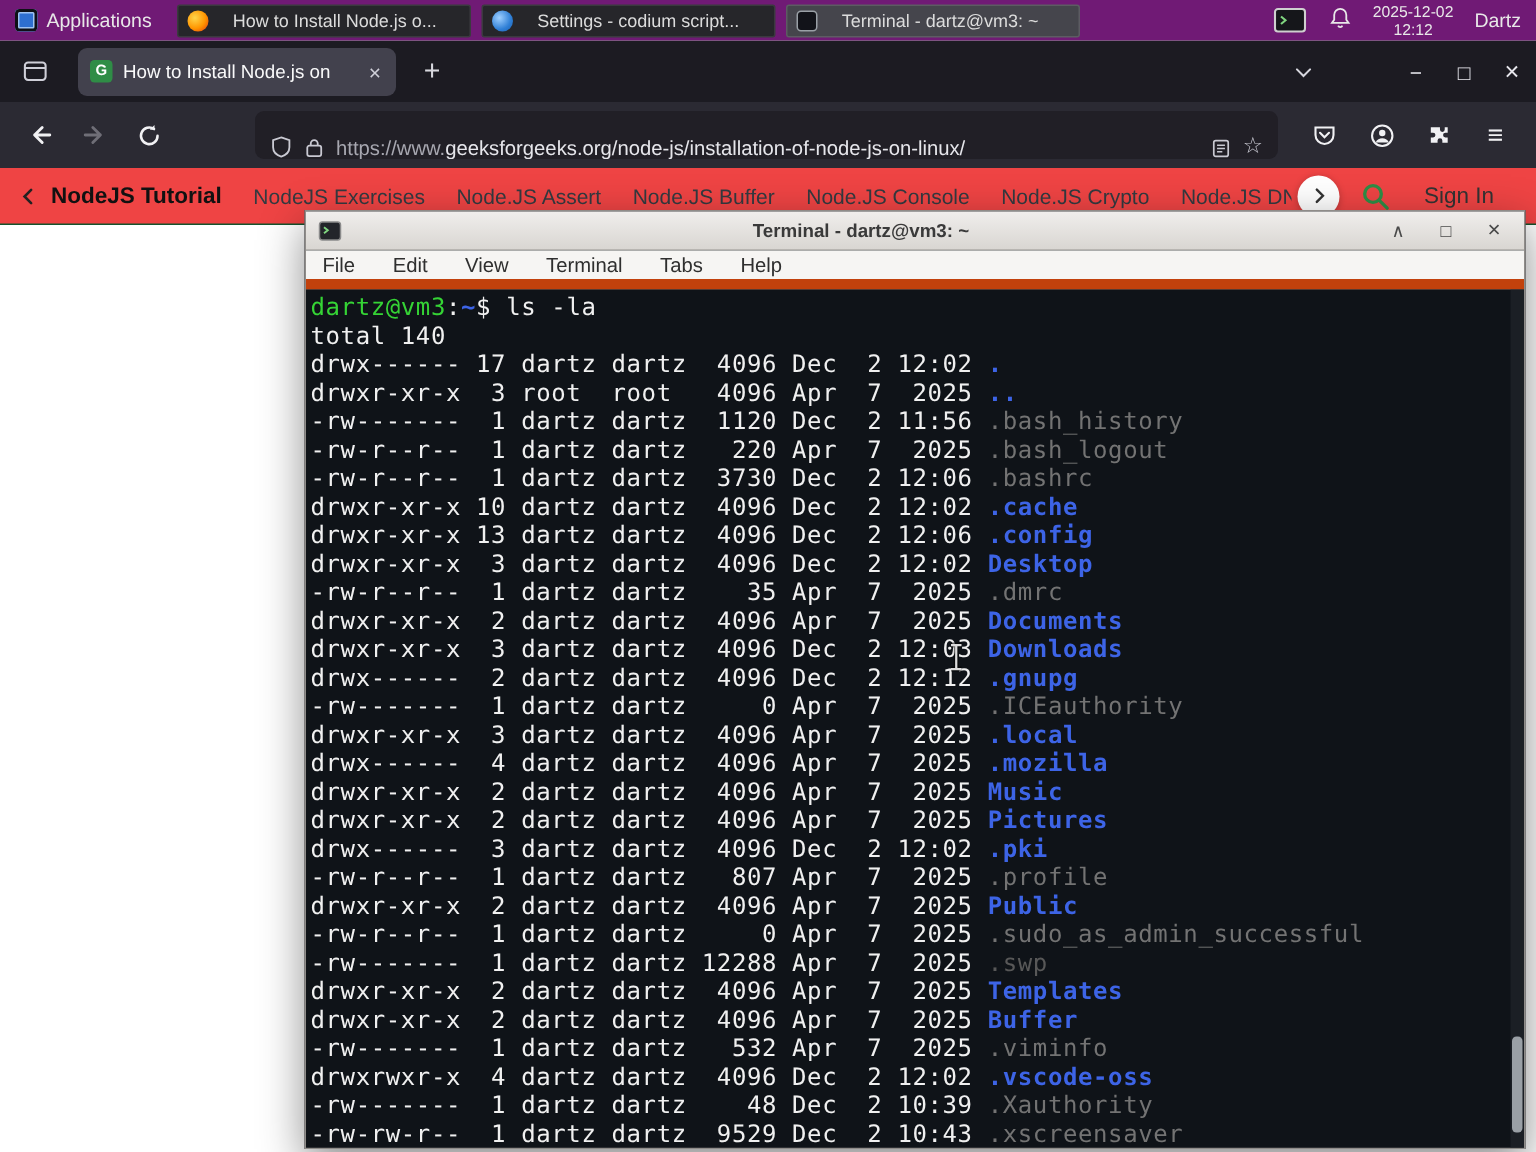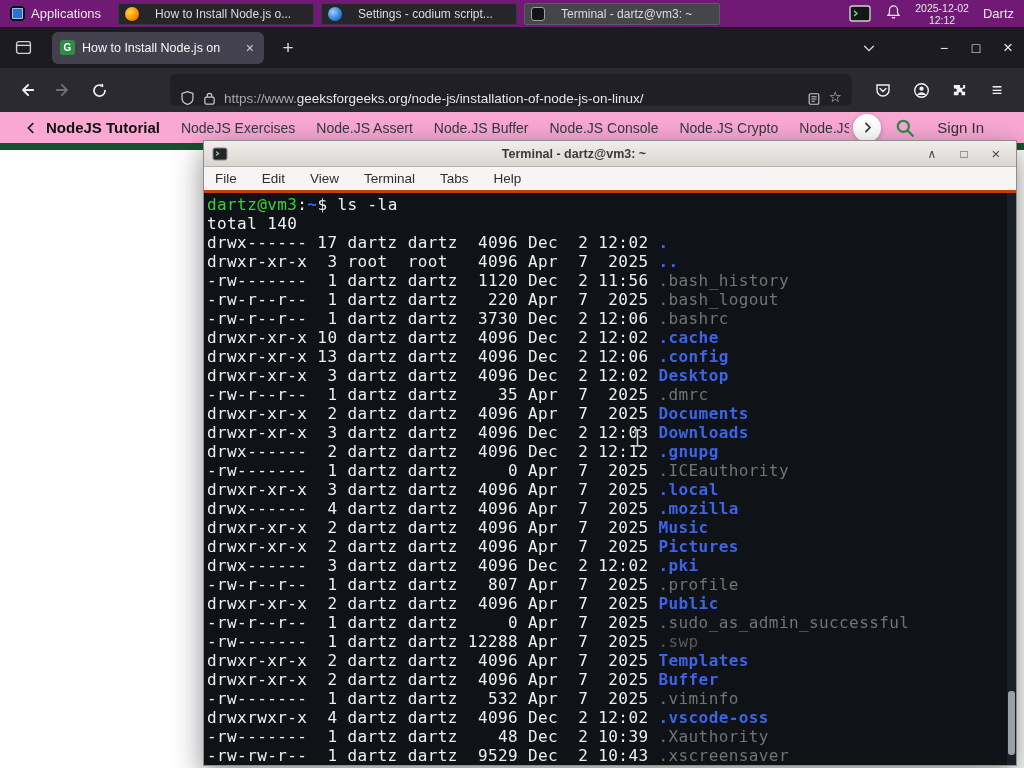--- a/index.html
+++ b/index.html
@@ -51,43 +51,43 @@
   .url-ico{display:flex;align-items:center;color:#c9c9d2;flex:none}
   .url-text{flex:1;font-size:13.5px;white-space:nowrap;overflow:hidden;min-width:0}
   .url-proto{color:#a7a7b0}
   .url-rest{color:#e6e6eb}
   .star{color:#c9c9d2;font-size:15px}
   .tb-right{display:flex;align-items:center;gap:4px;color:#dcdce2}
   .hamburger{font-size:18px}
 
   
   #page{position:absolute;left:0;top:150px;width:1024px;height:618px;background:#ffffff;z-index:1}
-  #sitenav{position:absolute;left:0;top:112px;width:1024px;height:38px;background:#f9a8d4;
-           border-bottom:7px solid #14532d;display:flex;align-items:center;padding:0 24px;z-index:2}
+  #sitenav{position:absolute;left:0;top:112px;width:1024px;height:38px;background:#ef4444;
+           border-bottom:1px solid #14532d;display:flex;align-items:center;padding:0 12px;z-index:2}
   .nav-chevron{display:flex;align-items:center;color:#222;margin-right:8px}
   .nav-items{display:flex;align-items:center;gap:21px;flex:1;overflow:hidden;white-space:nowrap;
              color:#343a40;font-size:14px}
   .nav-items .strong{font-weight:bold;color:#111;font-size:15px}
   .chev-circle{width:28px;height:28px;border-radius:50%;background:#fff;box-shadow:0 1px 5px rgba(0,0,0,.25);
                display:flex;align-items:center;justify-content:center;color:#333;flex:none;margin:0 14px 0 4px}
   .search-ico{display:flex;align-items:center;color:#2f8d46;margin-right:22px}
   .signin{font-size:15px;color:#333;padding-right:16px}
 
   
   #terminal{position:absolute;left:203px;top:140px;width:814px;height:626px;z-index:5;
             border:1px solid #8f8c89;box-shadow:0 10px 28px rgba(0,0,0,.45);
             display:flex;flex-direction:column;background:#0f1318}
   .titlebar{height:26px;background:linear-gradient(#f0eeec,#d9d6d2);border-bottom:1px solid #b8b5b1;
             display:flex;align-items:center;padding:0 8px;gap:8px;flex:none}
   .title-ico{display:flex;align-items:center}
   .title-text{flex:1;text-align:center;font-weight:bold;font-size:12.5px;color:#3a3a3a;
               white-space:nowrap;overflow:hidden}
   .tctrl{width:24px;text-align:center;color:#4a4a4a;font-size:12px}
   .tctrl.close{font-size:15px}
-  .menubar{height:26px;background:#f6f5f3;border-bottom:3px solid #c2410c;display:flex;align-items:center;
+  .menubar{height:26px;background:#f6f5f3;border-bottom:7px solid #c2410c;display:flex;align-items:center;
            padding:0 11px;gap:25px;font-size:13.5px;color:#2f2f2f;flex:none}
   .tbody{flex:1;position:relative;background:#0f1318;padding:2px 0 0 3px;overflow:hidden;
          font-family:"DejaVu Sans Mono",monospace;font-size:16px;letter-spacing:0.4px;
          line-height:19px;color:#f0f0f0}
   .tline{white-space:pre;height:19px}
   .green{color:#35d435;font-weight:normal}
   .blue{color:#3d64e6;font-weight:bold}
   .dir{color:#3d64e6;font-weight:bold}
   .file{color:#737373}
   .dim{color:#585858}

